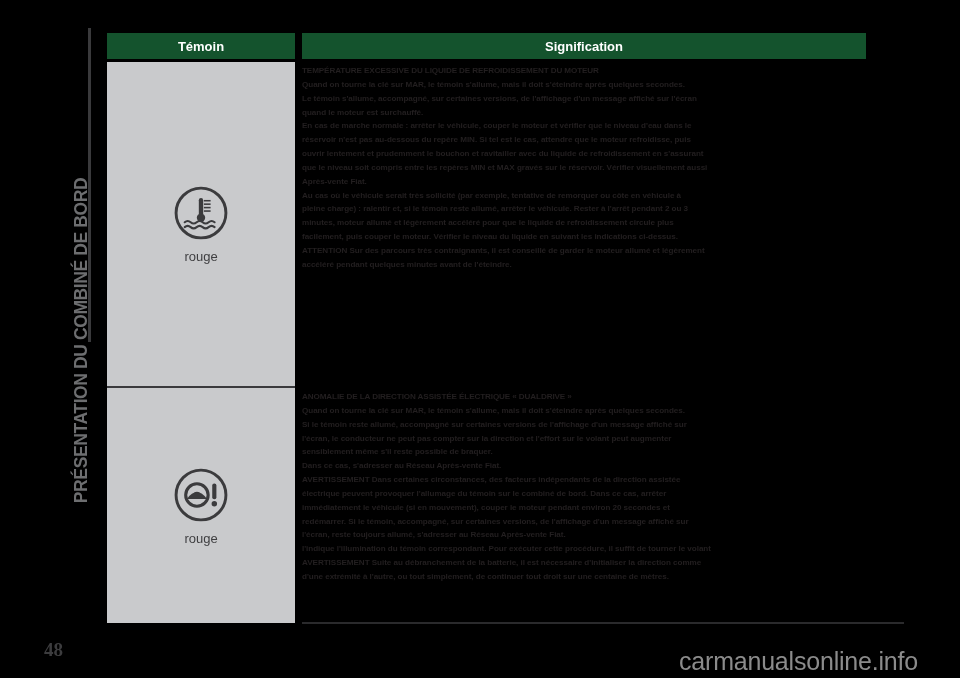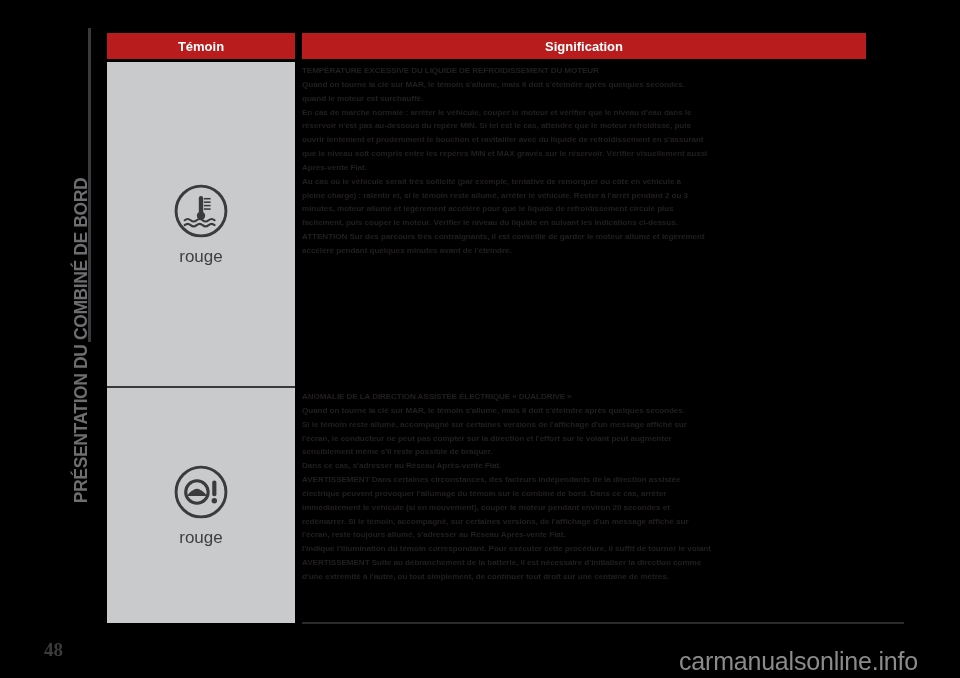--- a/index.html
+++ b/index.html
@@ -83,21 +83,21 @@
     position: absolute;
     left: 0;
     top: 0;
     width: 100%;
     height: 26px;
   }
   .th {
     position: absolute;
     top: 0;
     height: 26px;
-    background: #b91c1c;
+    background: #14532d;
     color: #ffffff;
     font-size: 13px;
     font-weight: bold;
     display: flex;
     align-items: center;
     justify-content: center;
     font-family: "Liberation Sans", sans-serif;
   }
   .th-temoin  { left: 0px;   width: 188px; }
   .th-signif  { left: 195px; width: 564px; }
@@ -134,21 +134,21 @@
     align-items: center;
     justify-content: center;
   }
   .tel-icon {
     width: 58px;
     height: 58px;
     display: block;
   }
   .tel-color {
     margin-top: 7px;
-    font-size: 17px;
+    font-size: 13px;
     color: #3f3f41;
     font-family: "Liberation Sans", sans-serif;
   }
 
   .col-signif {
     position: absolute;
     left: 195px;
     top: 0px;
     width: 602px;
     height: 561px;
@@ -245,20 +245,21 @@
         <span class="tel-color">rouge</span>
       </div>
 
     </div>
 
     <div class="col-signif">
 
       <div class="sig-cell" id="sig-0" style="top:0px;">
           <p class="head">TEMPÉRATURE EXCESSIVE DU LIQUIDE DE REFROIDISSEMENT DU MOTEUR</p>
           <p>Quand on tourne la clé sur MAR, le témoin s'allume, mais il doit s'éteindre après quelques secondes.</p>
+          <p>Le témoin s'allume, accompagné, sur certaines versions, de l'affichage d'un message affiché sur l'écran</p>
           <p>quand le moteur est surchauffé.</p>
           <p>En cas de marche normale : arrêter le véhicule, couper le moteur et vérifier que le niveau d'eau dans le</p>
           <p>réservoir n'est pas au-dessous du repère MIN. Si tel est le cas, attendre que le moteur refroidisse, puis</p>
           <p>ouvrir lentement et prudemment le bouchon et ravitailler avec du liquide de refroidissement en s'assurant</p>
           <p>que le niveau soit compris entre les repères MIN et MAX gravés sur le réservoir. Vérifier visuellement aussi</p>
           <p>Après-vente Fiat.</p>
           <p>Au cas où le véhicule serait très sollicité (par exemple, tentative de remorquer ou côte en véhicule à</p>
           <p>pleine charge) : ralentir et, si le témoin reste allumé, arrêter le véhicule. Rester à l'arrêt pendant 2 ou 3</p>
           <p>minutes, moteur allumé et légèrement accéléré pour que le liquide de refroidissement circule plus</p>
           <p>facilement, puis couper le moteur. Vérifier le niveau du liquide en suivant les indications ci-dessus.</p>

